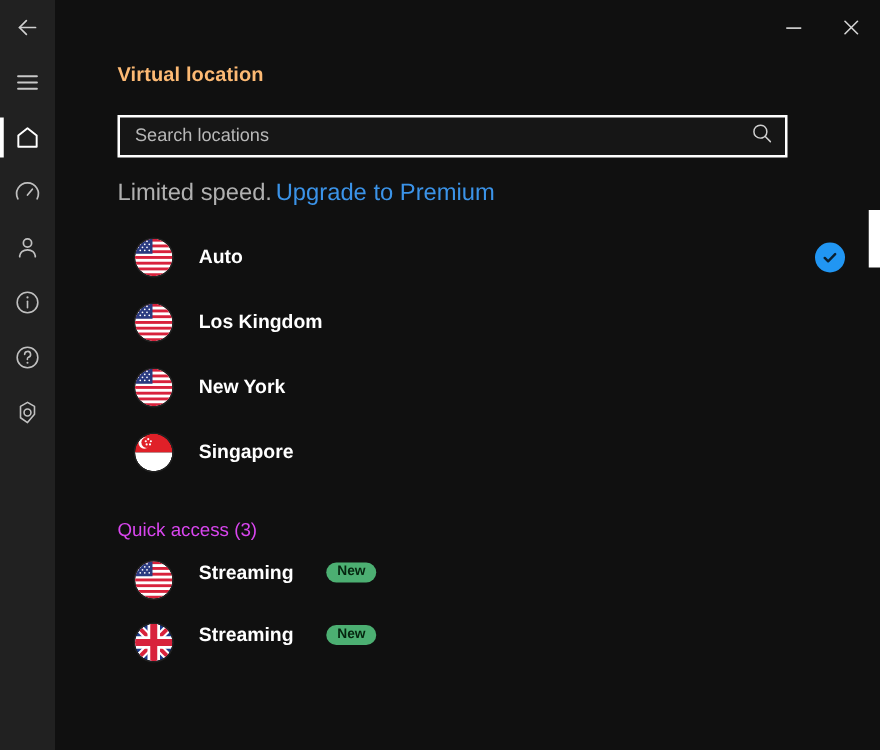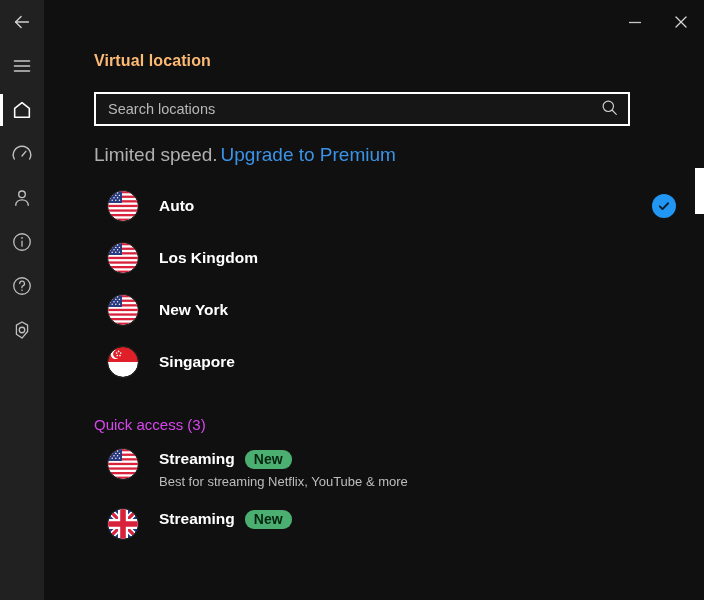--- a/index.html
+++ b/index.html
@@ -170,24 +170,24 @@
     cursor: pointer;
   }
   .qa-text { margin-left: 21px; padding-top: 1px; }
   .qa-title-line { display: flex; align-items: flex-start; }
   .qa-title {
     font-size: 15.5px;
     font-weight: bold;
     color: #ffffff;
   }
   .badge-new {
-    margin-left: 10px;
+    margin-left: 26px;
     background: #4caf72;
     color: #05250f;
-    font-size: 14px;
+    font-size: 11px;
     font-weight: bold;
     border-radius: 9px;
     padding: 2px 9px 3px 9px;
     line-height: 1;
   }
   .qa-sub {
     margin-top: 5px;
     font-size: 13px;
     color: #bdbdbd;
   }
@@ -533,21 +533,20 @@
               <circle cx="11.4" cy="9.2" r="0.7"></circle>
           </g>
         </g>
       </svg>
     </span>
     <div class="qa-text">
       <div class="qa-title-line">
         <span class="qa-title">Streaming</span>
         <span class="badge-new">New</span>
       </div>
-      <div class="qa-sub">Best for streaming Netflix, YouTube &amp; more</div>
     </div>
   </div>
 
   <div class="qa-row">
     <span class="flag">
       <svg class="flag" viewBox="0 0 30 30">
         <defs>
             <clipPath id="c7">
               <circle cx="15" cy="15" r="15"></circle>
             </clipPath>

